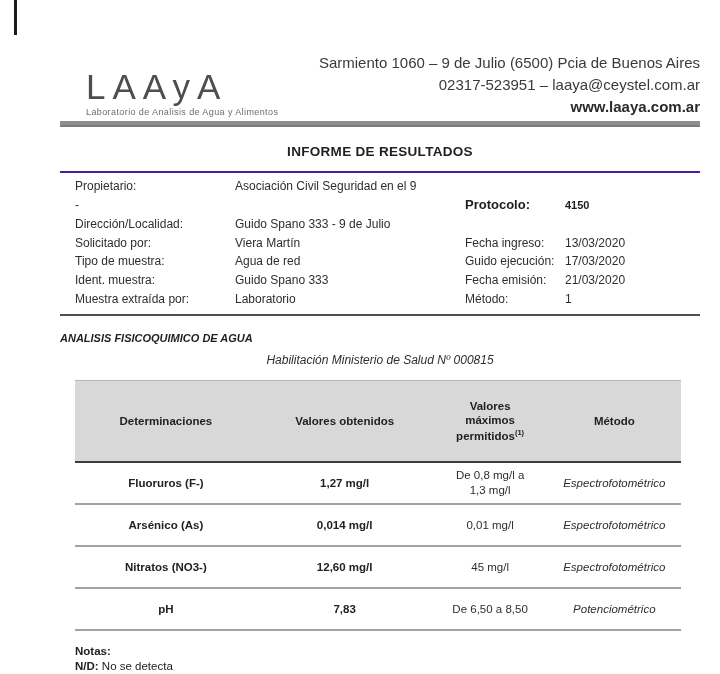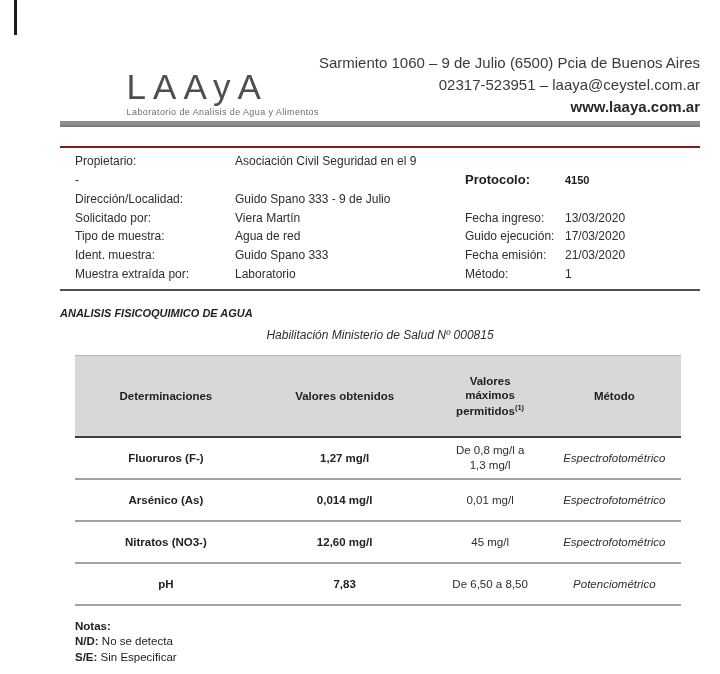--- a/index.html
+++ b/index.html
@@ -21,21 +21,21 @@
   }
   .content {
     position: absolute;
     left: 60px; right: 20px; top: 0;
   }
 
   
   .header {
     margin-top: 52px;
     display: flex;
-    justify-content: flex-end;
+    justify-content: space-between;
     align-items: flex-end;
   }
   .logo-block { padding-left: 26px; }
   .logo-text {
     font-size: 35px;
     letter-spacing: 7px;
     font-weight: 500;
     color: #4e4e4e;
     line-height: 1;
   }
@@ -64,22 +64,22 @@
     margin-top: 17px;
     text-align: center;
     font-size: 13.5px;
     font-weight: bold;
     color: #1f1f1f;
     letter-spacing: 0.3px;
   }
 
   
   .info-section {
-    margin-top: 19px;
-    border-top: 2px solid #7f1d1d;
+    margin-top: 12px;
+    border-top: 2px solid #4c1d95;
     border-bottom: 2px solid #4f4f4f;
     padding: 4px 0 5px 0;
     display: flex;
   }
   .info-left { margin-left: 15px; width: 390px; }
   .info-right { width: 235px; }
   .irow { height: 18.8px; line-height: 18.8px; font-size: 12px; display: flex; white-space: nowrap; }
   .irow .lbl { color: #2e2e2e; }
   .info-left .lbl { width: 160px; flex: 0 0 160px; }
   .info-right .lbl { width: 100px; flex: 0 0 100px; }
@@ -154,20 +154,21 @@
         <div class="logo-tagline">Laboratorio de Analisis de Agua y Alimentos</div>
       </div>
       <div class="header-address">
         <div>Sarmiento 1060 – 9 de Julio (6500) Pcia de Buenos Aires</div>
         <div>02317-523951 – laaya@ceystel.com.ar</div>
         <div class="website">www.laaya.com.ar</div>
       </div>
     </div>
     <div class="header-rule"></div>
 
+    <div class="report-title">INFORME DE RESULTADOS</div>
 
     <div class="info-section">
       <div class="info-left">
         <div class="irow">
           <span class="lbl">Propietario:</span>
           <span class="val">Asociación Civil Seguridad en el 9</span>
         </div>
         <div class="irow">
           <span class="val">-</span>
         </div>

